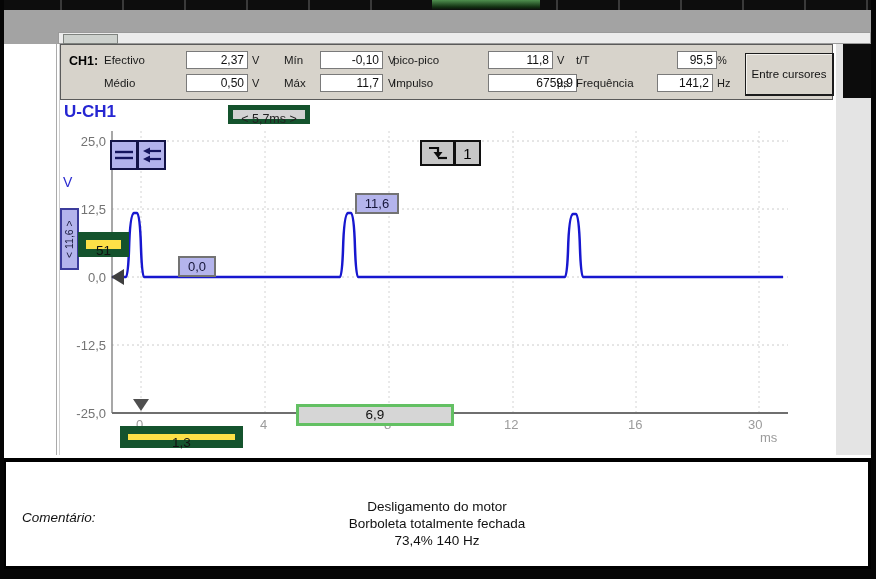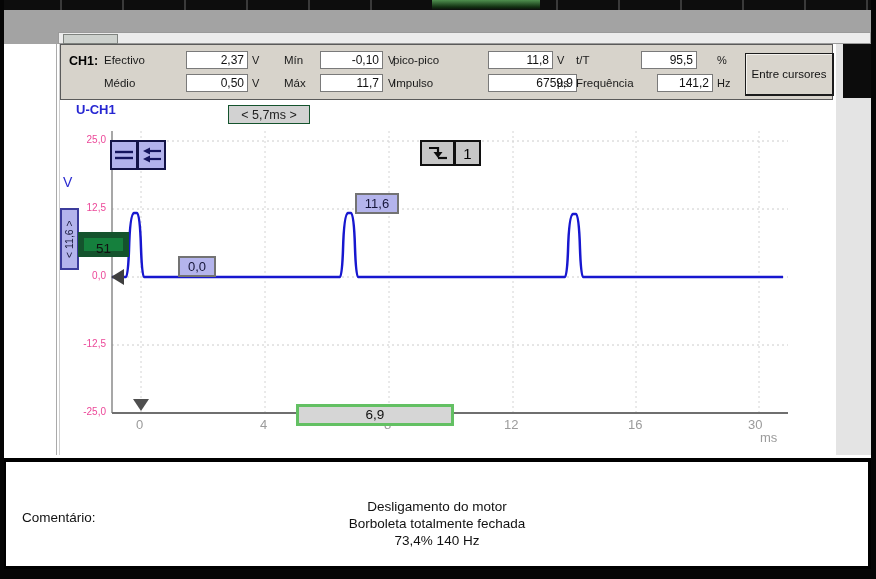--- a/index.html
+++ b/index.html
@@ -37,32 +37,32 @@
     padding:1px 3px 0 0;box-sizing:border-box;}
   .m-unit{position:absolute;font-size:11px;color:#1a1a1a;}
   #ch1-label{left:8px;top:9px;font-weight:bold;font-size:12.5px;color:#000;}
   #entre-btn{left:684px;top:8px;width:86px;height:40px;background:#d9d5cd;
     border:1px solid #1c1c1c;border-right:2px solid #1c1c1c;border-bottom:2px solid #1c1c1c;
     box-shadow:inset 1px 1px 0 #f4f2ee;font-size:11.5px;color:#111;
     display:flex;align-items:center;justify-content:center;cursor:pointer;}
 
   
   #chart{left:60px;top:100px;width:773px;height:355px;background:#fff;}
-  #chart-title{left:4px;top:2px;font-size:13px;font-weight:bold;color:#2626d2;margin-left:12px;}
+  #chart-title{left:4px;top:2px;font-size:17px;font-weight:bold;color:#2626d2;}
   #timebase-btn{left:168px;top:5px;width:82px;height:19px;background:#d2d2d2;
-    border:1px solid #14532d;font-size:12.5px;color:#222;text-align:center;
+    border:5px solid #14532d;font-size:12.5px;color:#222;text-align:center;
     line-height:18px;box-sizing:border-box;cursor:pointer;}
-  .ytick{position:absolute;width:46px;text-align:right;font-size:10px;color:#ec4899;}
+  .ytick{position:absolute;width:46px;text-align:right;font-size:13px;color:#737373;}
   .xtick{position:absolute;font-size:13px;color:#9b9b9b;}
   #y-unit{left:3px;top:74px;font-size:14px;color:#2a2ad0;}
   #x-unit{left:700px;top:330px;font-size:13px;color:#9b9b9b;}
 
   .tagbox{position:absolute;background:#b4b4ec;border:2px solid #737373;
     font-size:13px;color:#16163a;text-align:center;box-sizing:border-box;cursor:pointer;}
-  .graybox{position:absolute;background:#15803d;border:6px solid #14532d;
+  .graybox{position:absolute;background:#fde047;border:8px solid #14532d;
     font-size:13.5px;color:#111;text-align:center;box-sizing:border-box;cursor:pointer;}
   #cursor-b-box{border:3px solid #63c063;background:#d6d6d6;}
   #level-marker{left:0px;top:108px;width:19px;height:62px;background:#b4b4ec;
     border:2px solid #3c3c9c;box-sizing:border-box;writing-mode:vertical-rl;
     transform:rotate(180deg);font-size:10.5px;color:#16163a;text-align:center;
     line-height:15px;cursor:pointer;}
   #ch-icon-group{left:50px;top:40px;display:flex;cursor:pointer;}
   .icon-cell{width:28px;height:30px;background:#b2b2ec;border:2px solid #131347;
     box-sizing:border-box;display:flex;align-items:center;justify-content:center;}
   .icon-cell + .icon-cell{border-left-width:1px;}
@@ -74,21 +74,21 @@
   #baseline-arrow{left:51px;top:169px;width:0;height:0;
     border-top:8px solid transparent;border-bottom:8px solid transparent;
     border-right:13px solid #3f3f3f;}
   #time-marker{left:73px;top:299px;width:0;height:0;
     border-left:8px solid transparent;border-right:8px solid transparent;
     border-top:12px solid #4f4f4f;cursor:pointer;}
 
   
   #comment-box{left:2px;top:458px;width:870px;height:112px;background:#fff;
     border:4px solid #000;box-sizing:border-box;}
-  #comment-label{left:16px;top:48px;font-size:13.5px;color:#111;}
+  #comment-label{left:16px;top:48px;font-size:13.5px;color:#111;font-style:italic;}
   #comment-text{left:0;top:24px;width:862px;text-align:center;font-size:13.5px;
     color:#111;line-height:17px;margin-top:12px;}
 </style>
 </head>
 <body>
 
 <div class="abs" id="top-strip"></div>
 <div class="abs" id="top-strip-green"></div>
 <div class="abs" id="window-band"></div>
 <div class="abs" id="hscrollbar">
@@ -107,21 +107,21 @@
 
   <span class="m-label" style="left:223px;top:9px">Mín</span>
   <span class="m-value" style="left:259px;top:6px;width:63px">-0,10</span>
   <span class="m-unit" style="left:327px;top:9px">V</span>
 
   <span class="m-label" style="left:332px;top:9px">pico-pico</span>
   <span class="m-value" style="left:427px;top:6px;width:65px">11,8</span>
   <span class="m-unit" style="left:496px;top:9px">V</span>
 
   <span class="m-label" style="left:515px;top:9px">t/T</span>
-  <span class="m-value" style="left:580px;top:6px;width:56px">95,5</span>
+  <span class="m-value" style="left:616px;top:6px;width:40px">95,5</span>
   <span class="m-unit" style="left:656px;top:9px">%</span>
 
   <span class="m-label" style="left:43px;top:32px">Médio</span>
   <span class="m-value" style="left:125px;top:29px">0,50</span>
   <span class="m-unit" style="left:191px;top:32px">V</span>
 
   <span class="m-label" style="left:223px;top:32px">Máx</span>
   <span class="m-value" style="left:259px;top:29px;width:63px">11,7</span>
   <span class="m-unit" style="left:327px;top:32px">V</span>
 
@@ -209,20 +209,21 @@
     </div>
     <div class="trig-cell" id="trig-src-cell">1</div>
   </div>
 
   <div class="tagbox" style="left:295px;top:93px;width:44px;height:21px;line-height:17px">11,6</div>
   <div class="tagbox" style="left:118px;top:156px;width:38px;height:21px;line-height:17px">0,0</div>
   <div class="abs" id="level-marker">&lt; 11,6 &gt;</div>
   <div class="graybox" style="left:18px;top:132px;width:51px;height:25px;line-height:21px">51</div>
   <div class="abs" id="baseline-arrow"></div>
   <div class="abs" id="time-marker"></div>
+  <div class="graybox" style="left:60px;top:326px;width:123px;height:22px;line-height:18px">1,3</div>
   <div class="graybox" id="cursor-b-box" style="left:236px;top:304px;width:158px;height:22px;line-height:16px">6,9</div>
 </div>
 
 <div class="abs" id="comment-box">
   <span class="abs" id="comment-label">Comentário:</span>
   <div class="abs" id="comment-text">
     <div>Desligamento do motor</div>
     <div>Borboleta totalmente fechada</div>
     <div>73,4% 140 Hz</div>
   </div>

